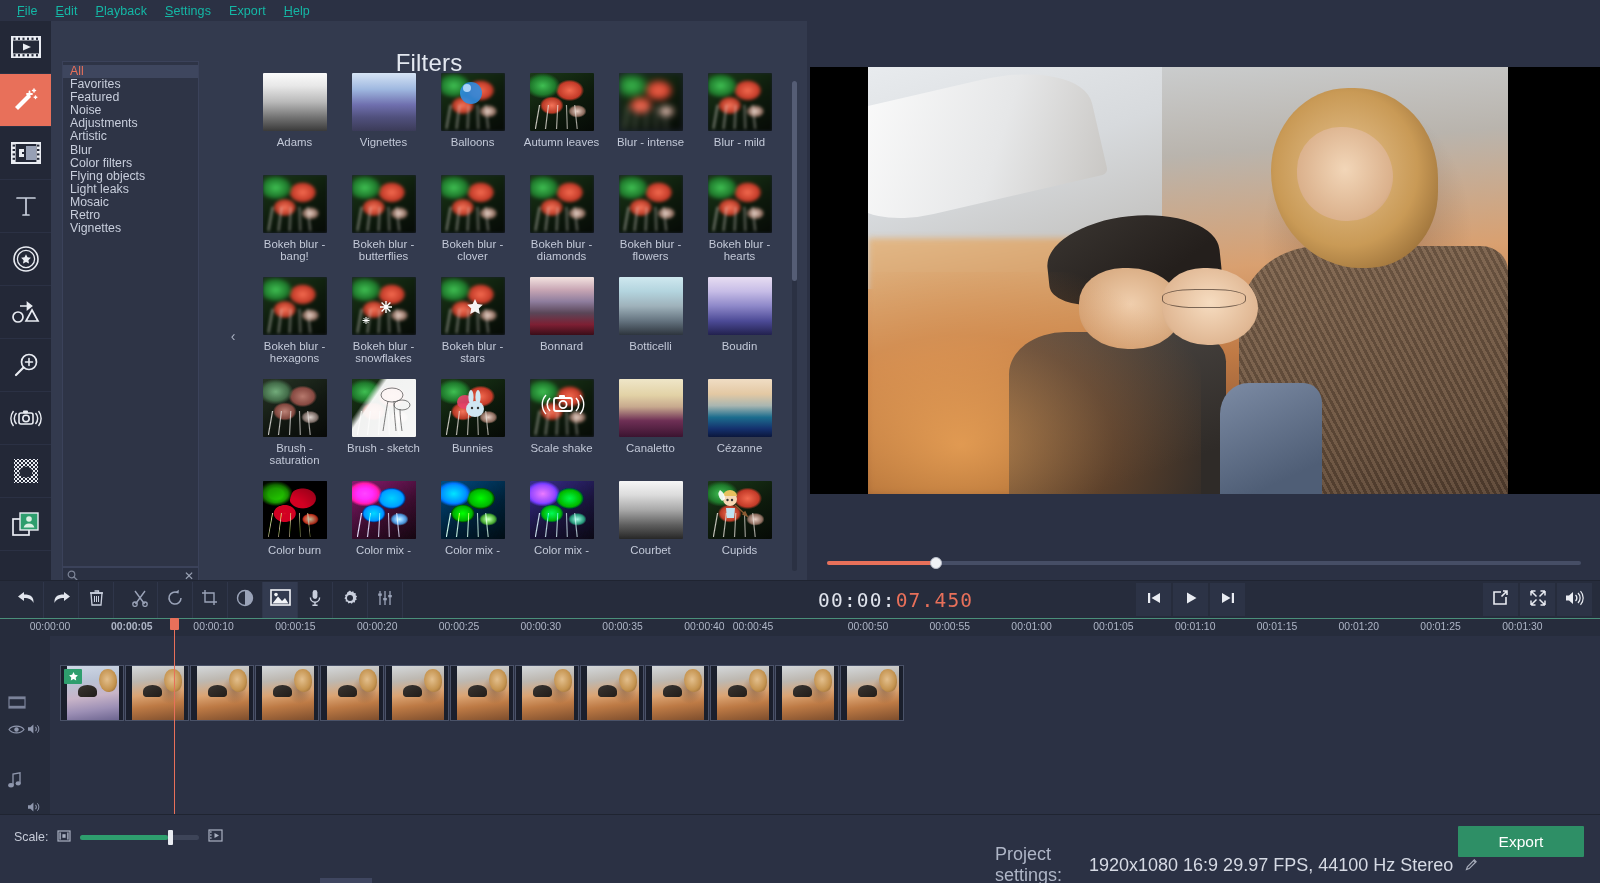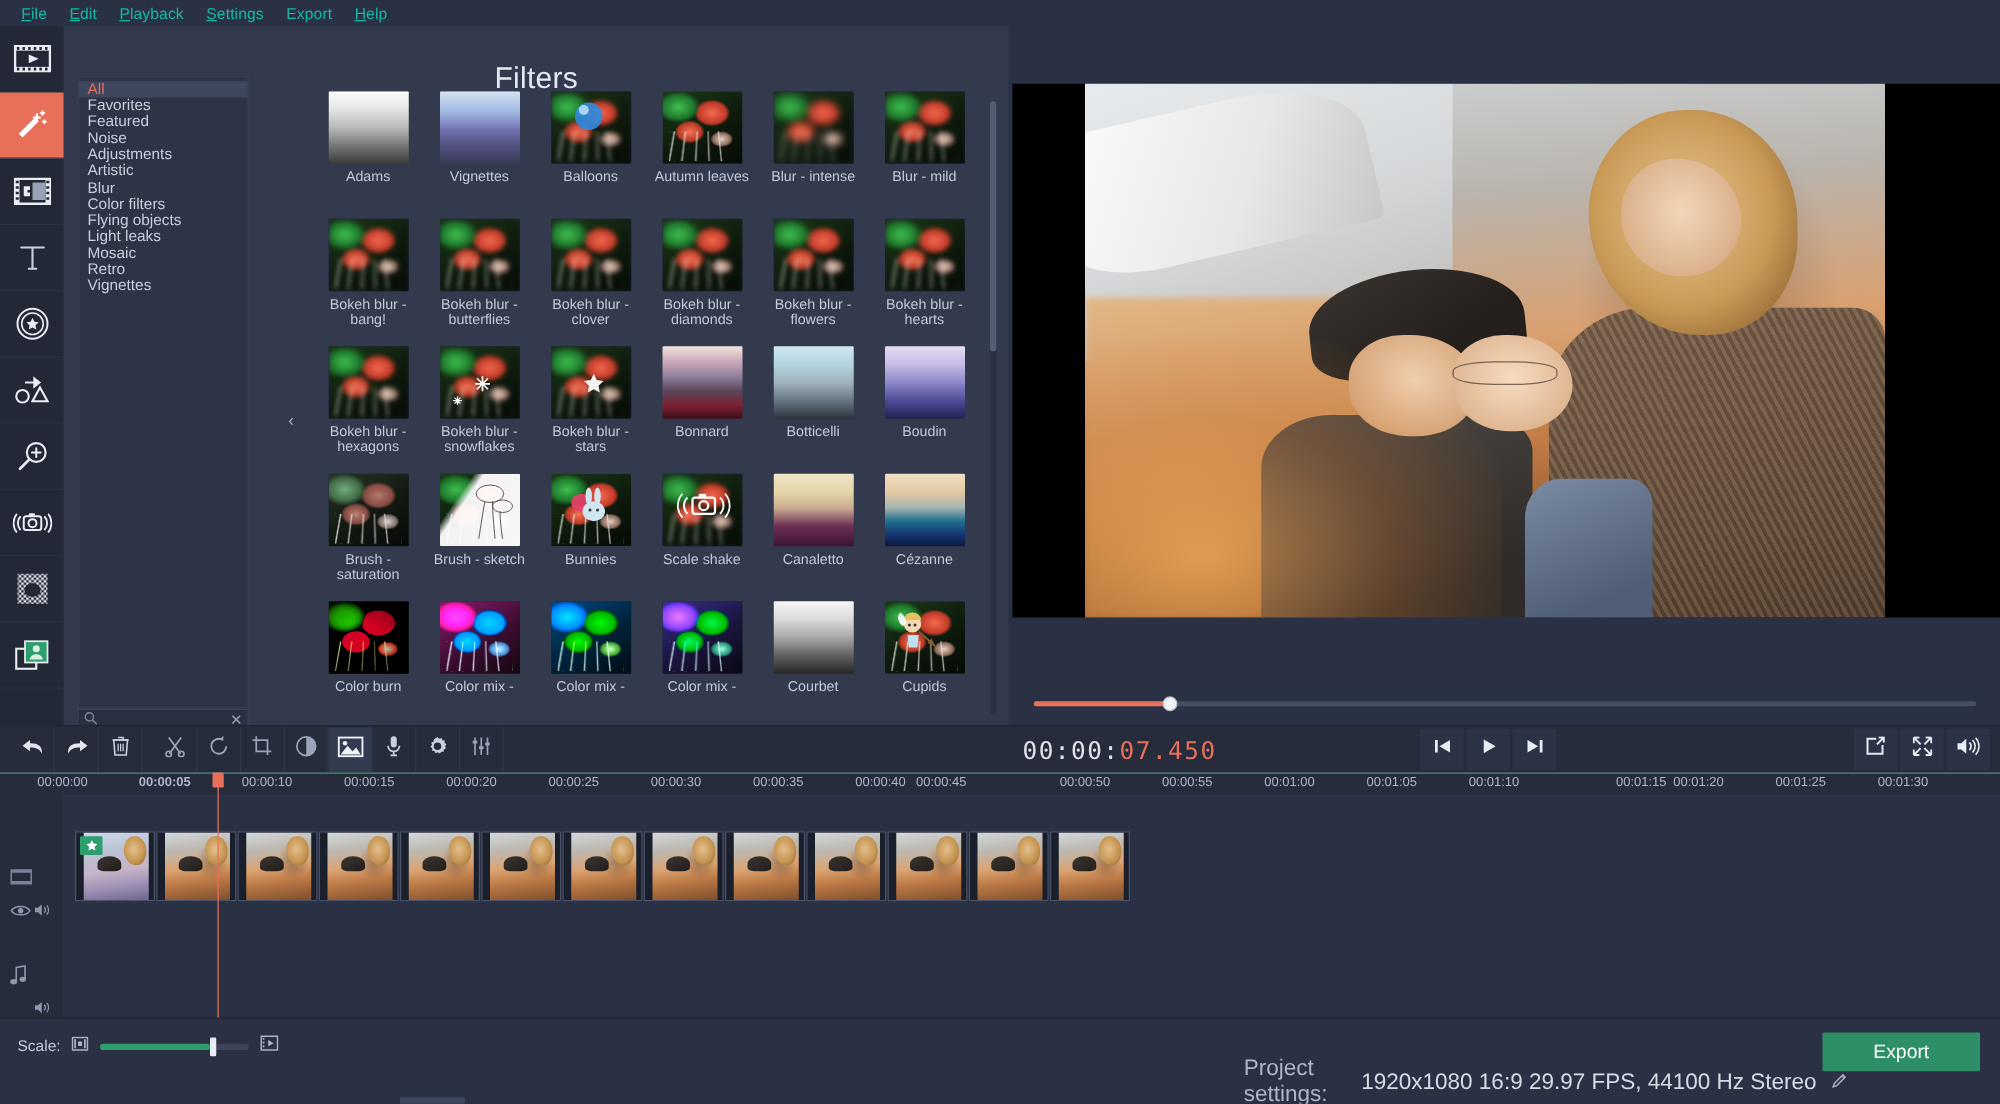--- a/index.html
+++ b/index.html
@@ -948,21 +948,21 @@
         <div class="tick" style="left: 459px;">00:00:25</div>
         <div class="tick" style="left: 540.8px;">00:00:30</div>
         <div class="tick" style="left: 622.6px;">00:00:35</div>
         <div class="tick" style="left: 704.4px;">00:00:40</div>
         <div class="tick" style="left: 753px;">00:00:45</div>
         <div class="tick" style="left: 868px;">00:00:50</div>
         <div class="tick" style="left: 949.8px;">00:00:55</div>
         <div class="tick" style="left: 1031.6px;">00:01:00</div>
         <div class="tick" style="left: 1113.4px;">00:01:05</div>
         <div class="tick" style="left: 1195.2px;">00:01:10</div>
-        <div class="tick" style="left: 1313px;">00:01:15</div>
+        <div class="tick" style="left: 1277px;">00:01:15</div>
         <div class="tick" style="left: 1358.8px;">00:01:20</div>
         <div class="tick" style="left: 1440.6px;">00:01:25</div>
         <div class="tick" style="left: 1522.4px;">00:01:30</div>
       </div>
 
     <div class="track-gutter">
       <div class="gutter-row" style="margin-top:55px;">
         <span>
           <svg width="18" height="13" viewBox="0 0 18 13">
               <rect x="1" y="1" width="16" height="11" fill="none" stroke="#7b839a" stroke-width="1.2"></rect>

